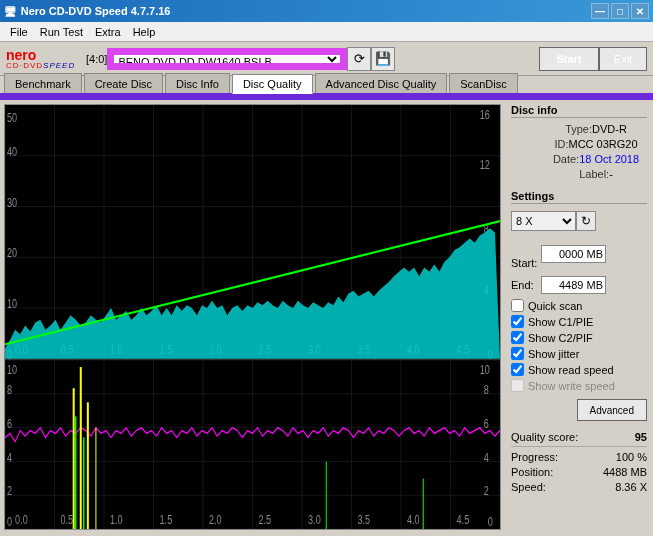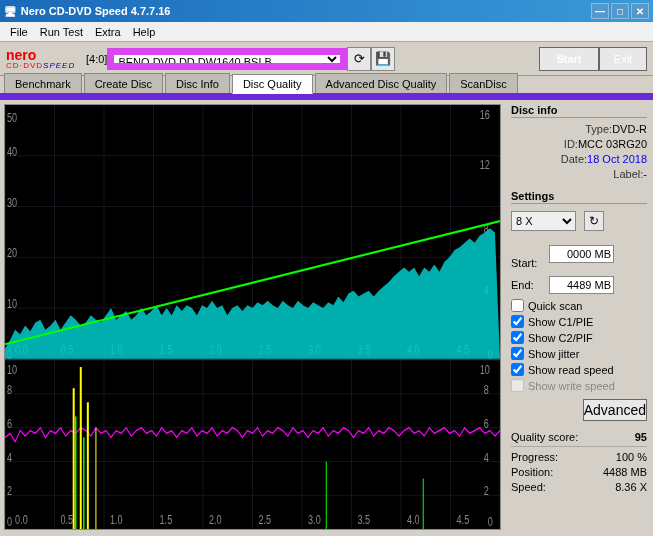--- a/index.html
+++ b/index.html
@@ -125,33 +125,33 @@
 
     
     .section-title {
       font-weight: bold;
       border-bottom: 1px solid #999;
       padding-bottom: 1px;
       margin-bottom: 2px;
     }
     .info-row {
       display: flex;
-      justify-content: flex-end;
+      justify-content: center;
       font-size: 11px;
       margin-left: 34px;
     }
     .info-label { color: #333; }
     .info-value { color: #000; font-weight: normal; }
     .info-value.link { color: #0000ee; }
 
     
     .settings-row {
       display: flex;
       align-items: center;
-      gap: 8px;
+      gap: 0;
       margin: 2px 0;
     }
     #speed-select {
       width: 65px; height: 20px; font-size: 11px; border: 1px solid #888;
     }
     .refresh-btn {
       width: 20px; height: 20px; border: 1px solid #888; background: #e8e8e8;
       cursor: pointer; font-size: 12px; display: flex; align-items: center; justify-content: center;
     }
     .mb-input {
@@ -162,25 +162,25 @@
       display: flex;
       align-items: center;
       gap: 4px;
       font-size: 11px;
     }
     .checkbox-row input[type=checkbox] { margin: 0; }
 
     .advanced-btn {
       align-self: flex-end;
       height: 22px;
-      padding: 0 0;
+      padding: 0 12px;
       background: #e8e8e8;
       border: 1px solid #666;
       cursor: pointer;
-      font-size: 14px;
+      font-size: 10px;
       margin-top: 2px;
     }
 
     .quality-row {
       display: flex;
       justify-content: space-between;
       font-size: 11px;
       margin-top: 2px;
     }
 

